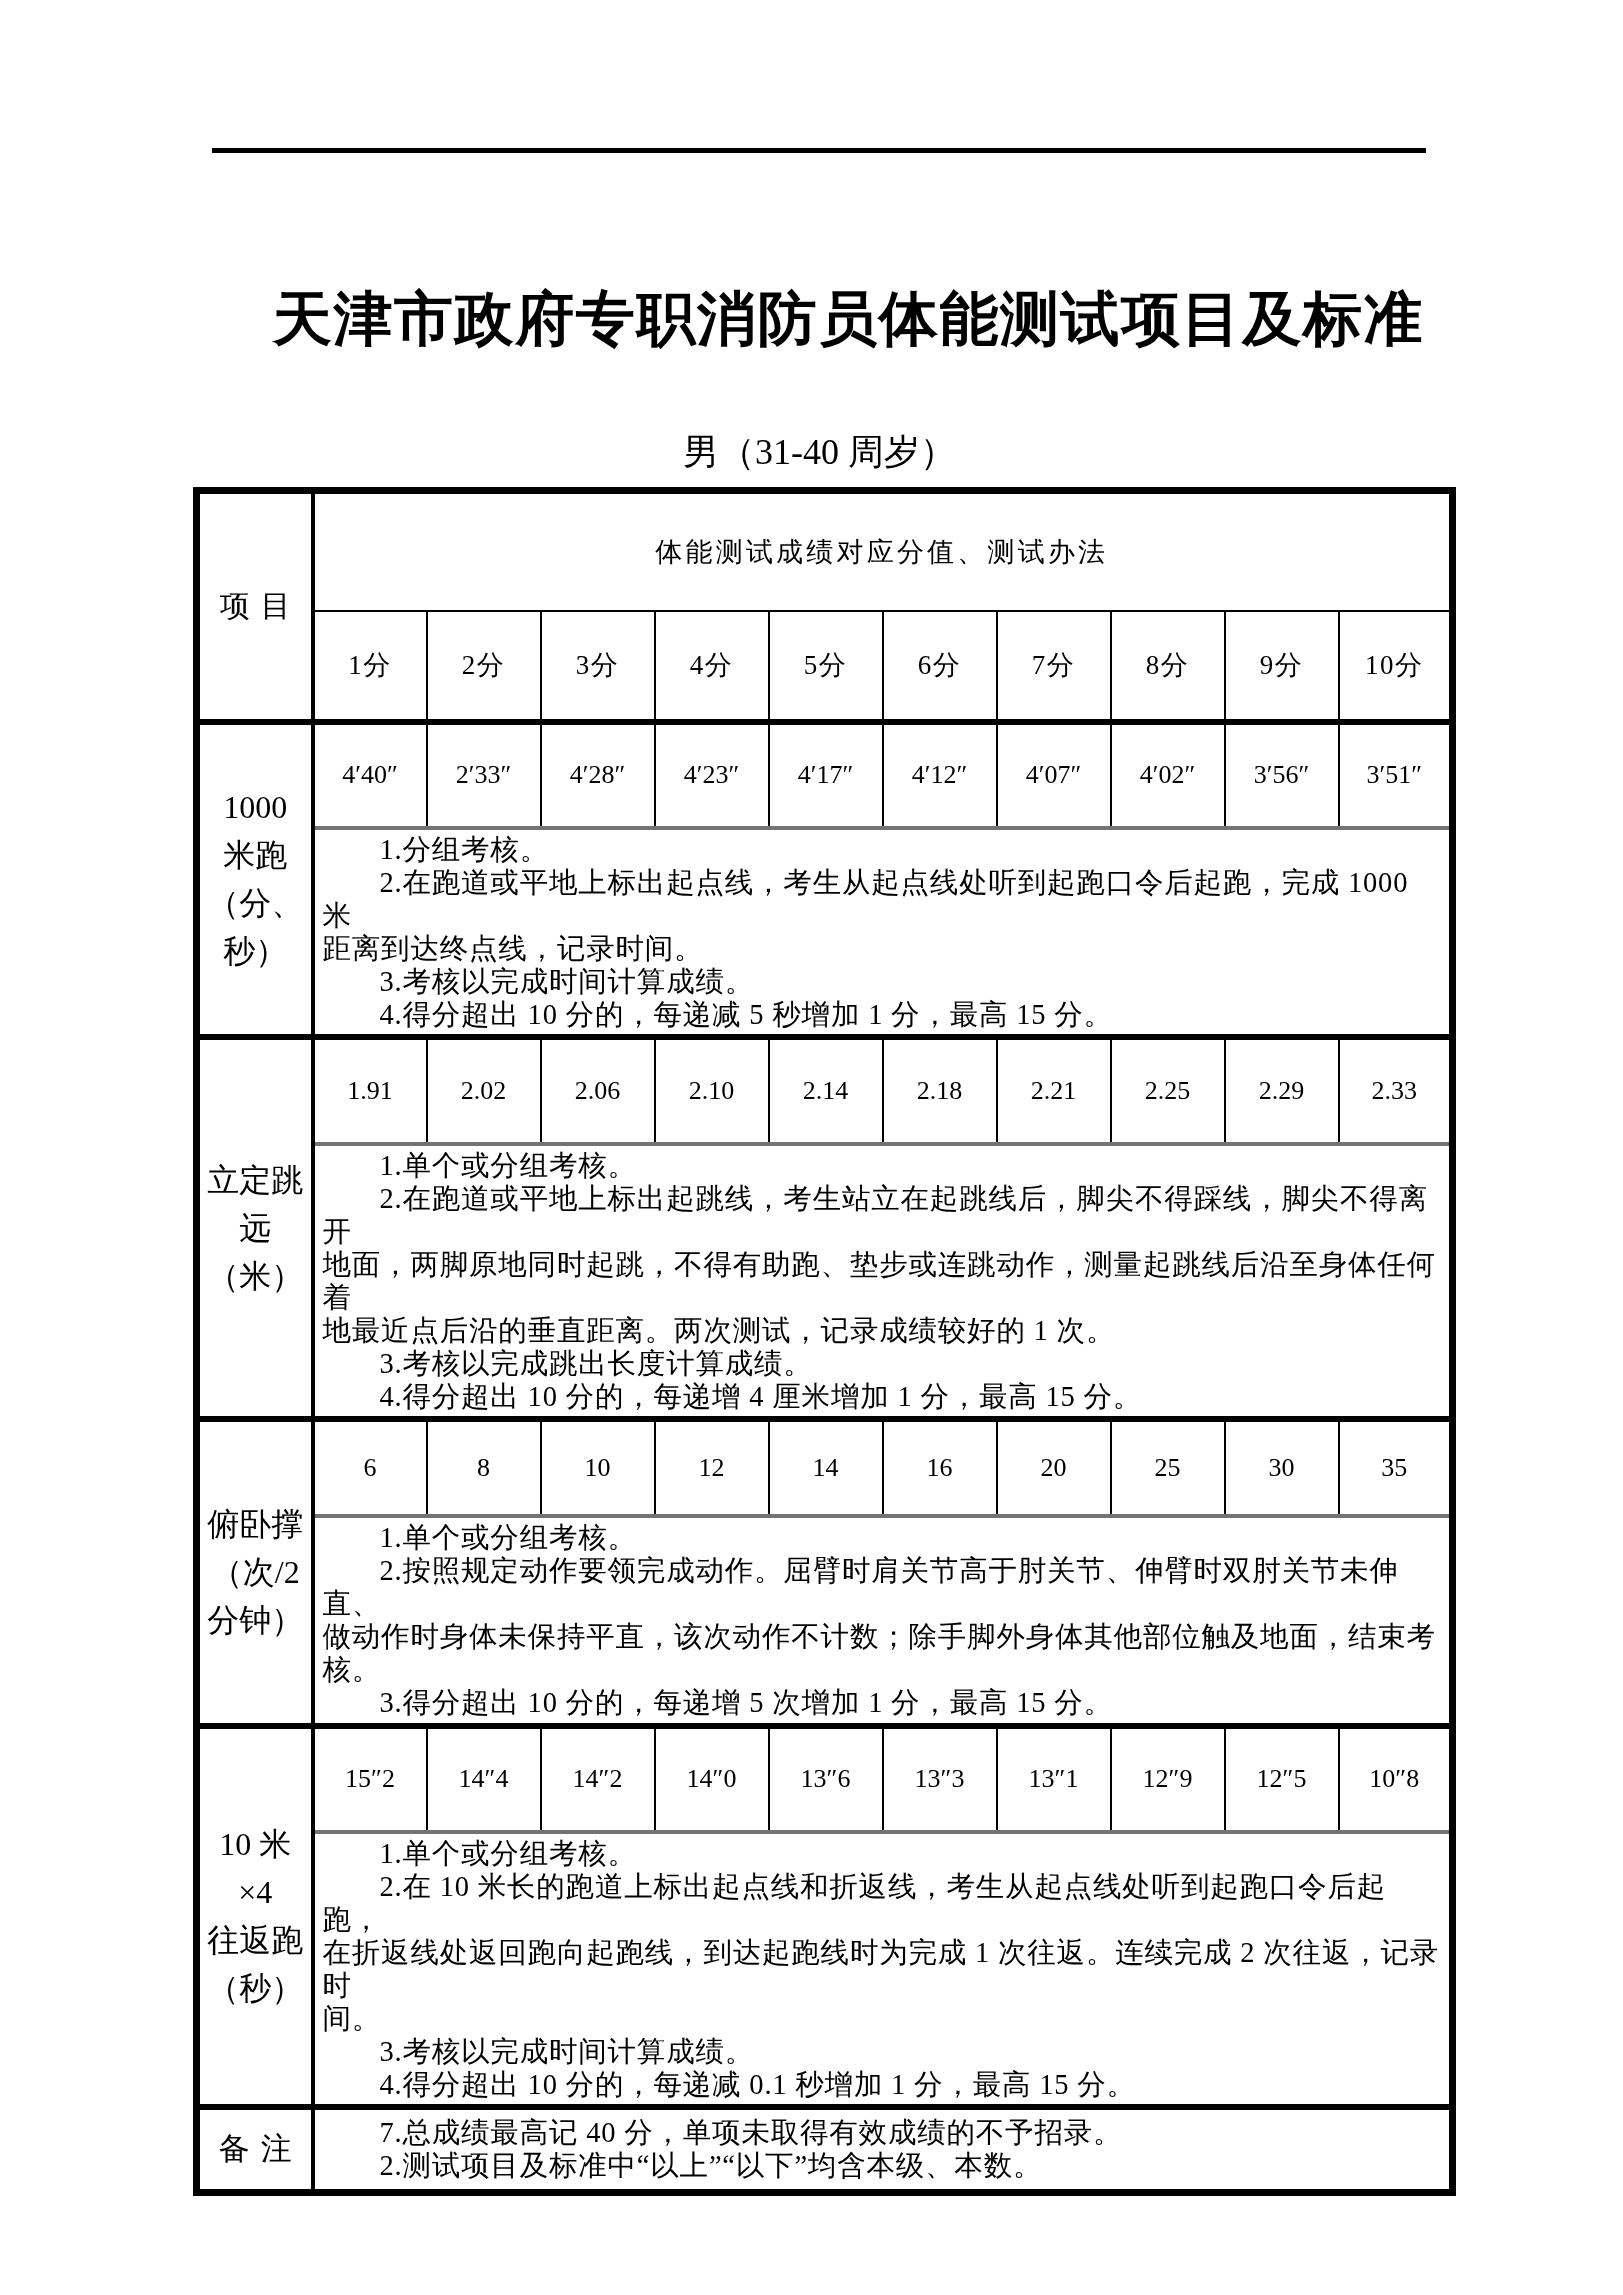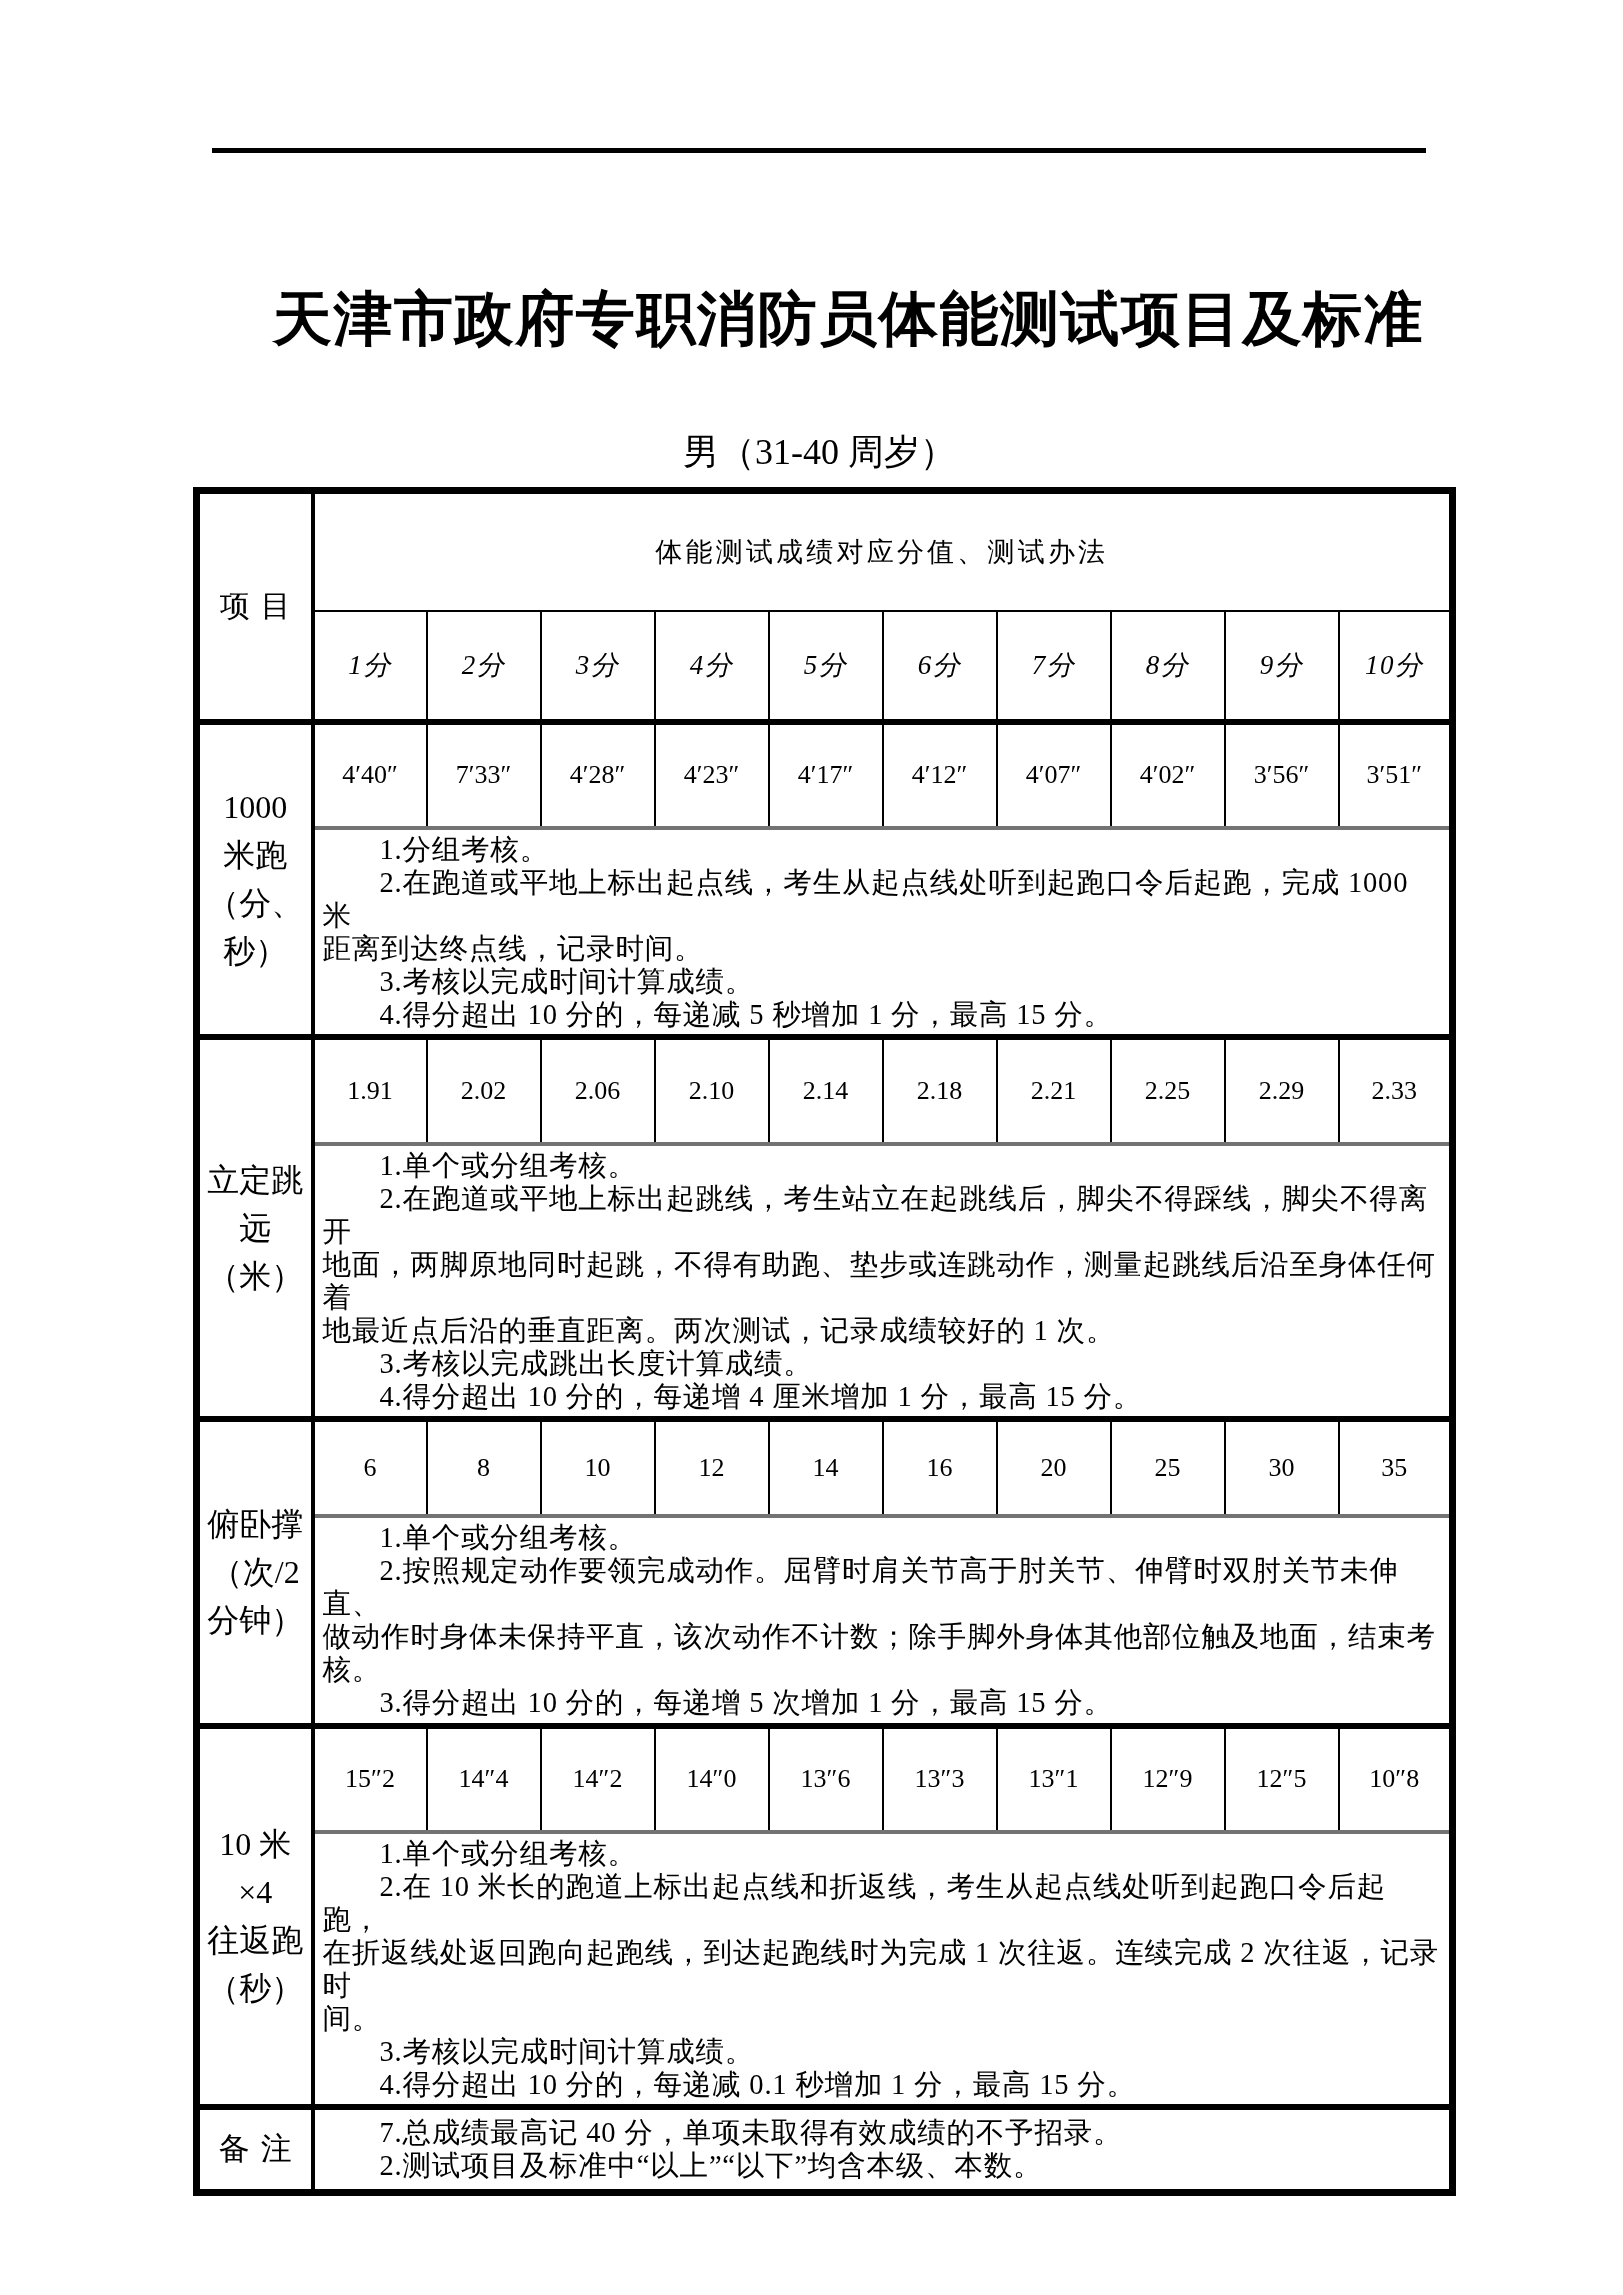--- a/index.html
+++ b/index.html
@@ -62,21 +62,21 @@
     vertical-align: middle;
     text-align: center;
     padding: 0;
     overflow: hidden;
   }
   td.label-col { border-left-width: 7.1px; border-right-width: 4px; }
   tr.sec-start > td { border-top: 6.3px solid #000; }
   tr.r-notes > td { border-top: 4px solid #737373; }
   
   tr.r-h1     { height: 120px; }
-  tr.r-h2     { height: 111px; font-style: italic; }
+  tr.r-h2     { height: 111px; }
   tr.r-v1     { height: 106px; }
   tr.r-n1     { height: 185px; }
   tr.r-v2     { height: 107px; }
   tr.r-n2     { height: 201px; }
   tr.r-v3     { height: 97px; }
   tr.r-n3     { height: 152px; }
   tr.r-v4     { height: 106px; }
   tr.r-n4     { height: 192px; }
   tr.r-remark { height: 85px; }
 
@@ -163,21 +163,21 @@
       <td class="cell score-h">9分</td>
       <td class="cell score-h">10分</td>
     </tr>
 
     <tr class="r-v1 sec-start">
       <td class="cell label-col row-label" rowspan="2">1000
 米跑
 （分、
 秒）</td>
       <td class="cell val">4′40″</td>
-      <td class="cell val">7′33″</td>
+      <td class="cell val">2′33″</td>
       <td class="cell val">4′28″</td>
       <td class="cell val">4′23″</td>
       <td class="cell val">4′17″</td>
       <td class="cell val">4′12″</td>
       <td class="cell val">4′07″</td>
       <td class="cell val">4′02″</td>
       <td class="cell val">3′56″</td>
       <td class="cell val">3′51″</td>
     </tr>
     <tr class="r-n1 r-notes">

